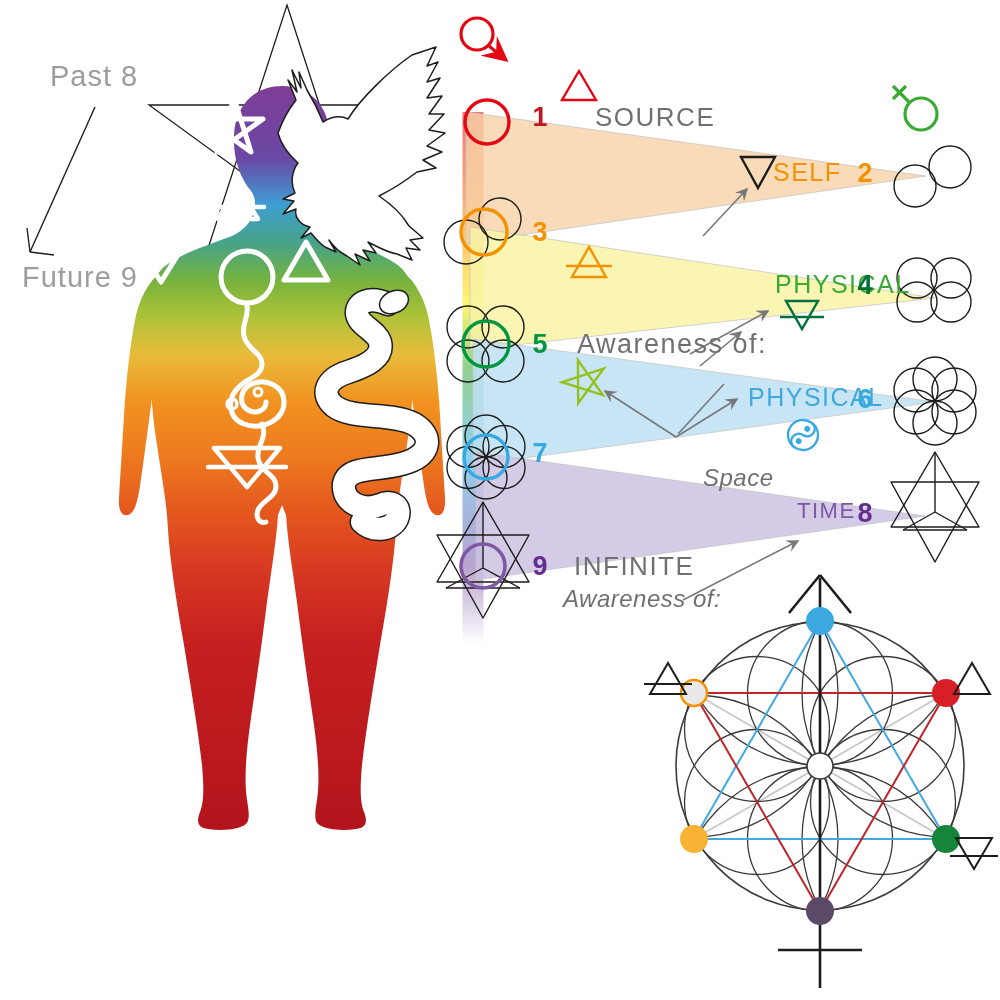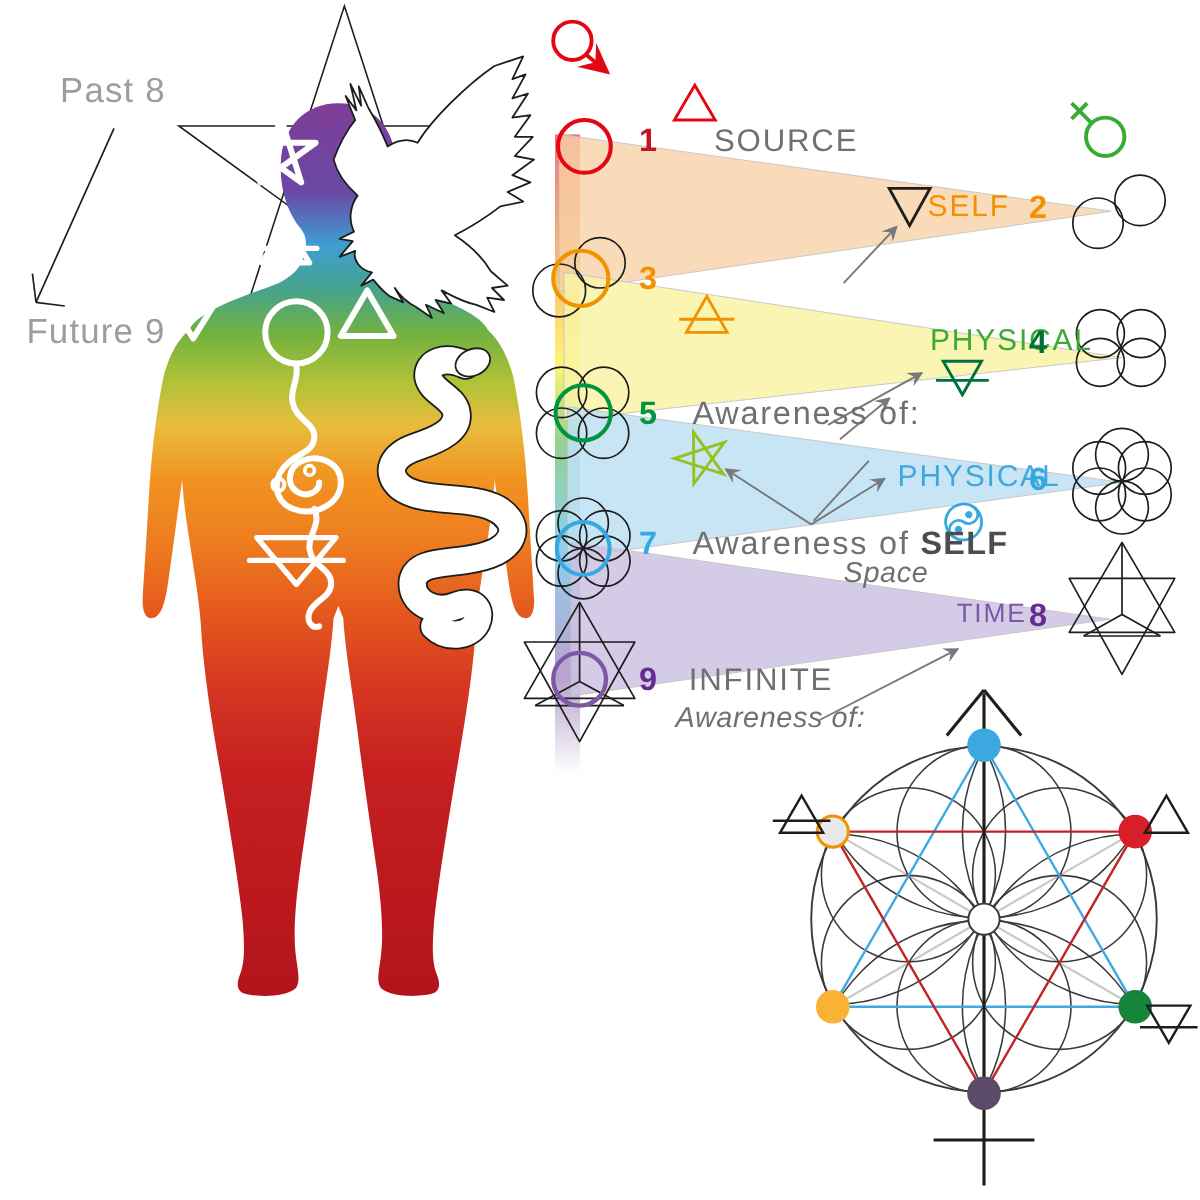--- a/index.html
+++ b/index.html
@@ -309,23 +309,20 @@
   <div class="lbl" style="left:751px;top:272px;color:#3AAA35;font-size:25px;margin-left:24px;">PHYSICAL</div>
   <div class="num" style="left:848px;top:272px;color:#007038;">4</div>
 
   <div class="num" style="left:523px;top:331px;color:#009640;">5</div>
   <div class="lbl" style="left:577px;top:331px;font-size:27px;">Awareness of:</div>
 
   <div class="lbl" style="left:748px;top:385px;color:#41A8DC;font-size:25px;">PHYSICAL</div>
   <div class="num" style="left:848px;top:386px;color:#36A9E1;">6</div>
 
   <div class="num" style="left:523px;top:440px;color:#36A9E1;">7</div>
-  <div class="lbl" style="left:577px;top:440px;font-size:27px;">
-    <span>Awareness of </span><span class="bold-self">SELF</span>
-  </div>
   <div class="lbl it" style="left:703px;top:466px;font-size:24px;">Space</div>
 
   <div class="lbl" style="left:797px;top:500px;color:#7E57A5;font-size:22px;">TIME</div>
   <div class="num" style="left:848px;top:500px;color:#662D91;">8</div>
 
   <div class="num" style="left:523px;top:553px;color:#662D91;">9</div>
   <div class="lbl" style="left:574px;top:553px;">INFINITE</div>
   <div class="lbl it" style="left:563px;top:587px;font-size:24px;">Awareness of:</div>
 </div>
 

